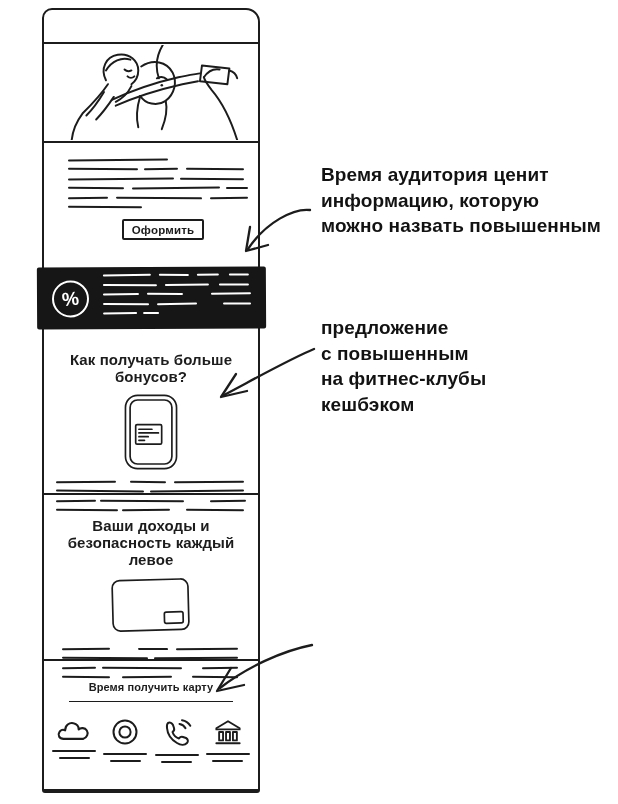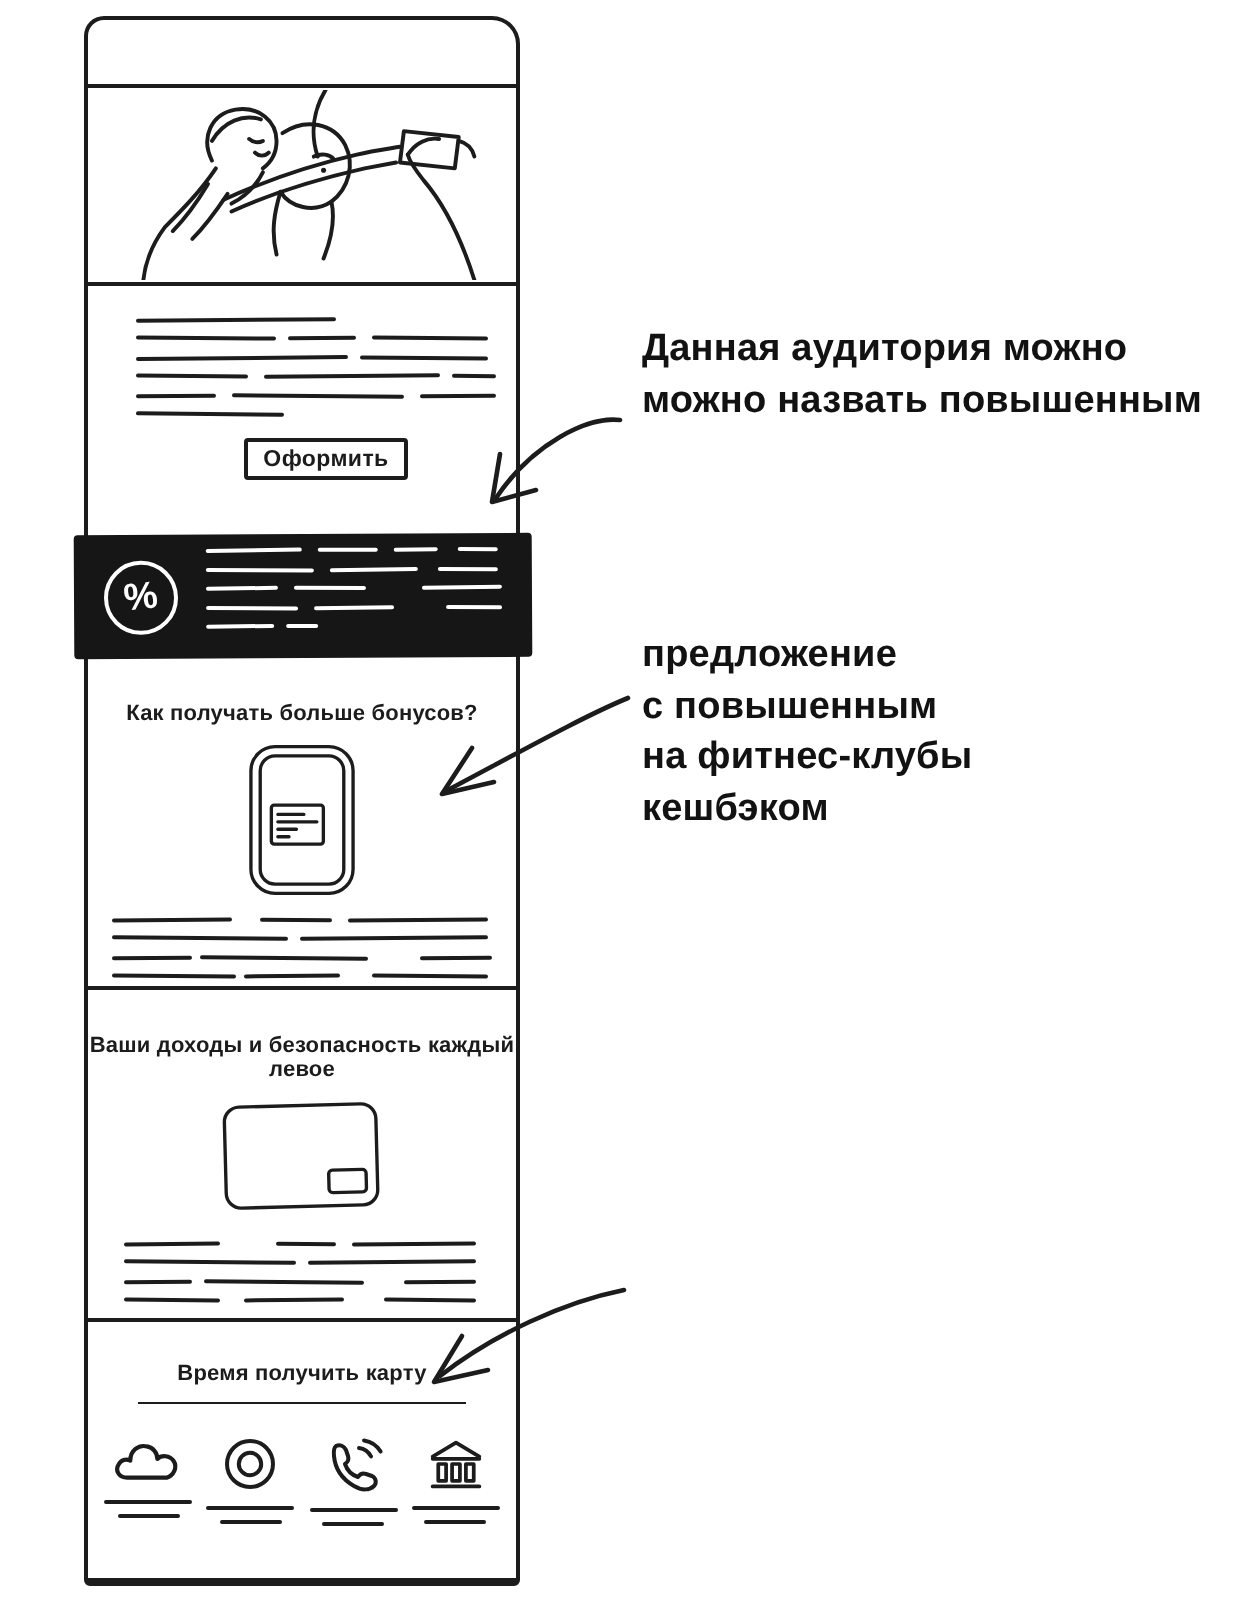--- a/index.html
+++ b/index.html
@@ -14,21 +14,21 @@
   .divider{border-bottom:2px solid #1c1c1c;}
   .s-header{height:34px;}
   .s-hero{height:99px;display:flex;align-items:center;justify-content:center;overflow:hidden;}
   .s-intro{height:124px;padding:16px 0 0 24px;}
   .s-banner{height:62px;background:#161616;margin:0 -8px 0 -7px;display:flex;align-items:center;
     border-radius:2px;transform:rotate(-0.3deg);}
   .s-bonus{height:166px;text-align:center;}
   .s-income{height:166px;text-align:center;}
   .s-footer{flex:1 1 auto;text-align:center;}
 
-  .ink-heading{font-size:11px;font-weight:700;color:#1c1c1c;letter-spacing:0.1px;}
+  .ink-heading{font-size:15px;font-weight:700;color:#1c1c1c;letter-spacing:0.1px;}
   .bonus-h{margin-top:22px;}
   .income-h{margin-top:22px;}
   .footer-h{margin-top:20px;font-size:11px;}
   .footer-rule{width:164px;height:0;border-bottom:1.5px solid #1c1c1c;margin:8px auto 0 auto;}
 
   .cta{display:block;margin:10px auto 0 auto;width:78px;padding:3px 0 2px 0;
     background:#fff;border:2.5px solid #1c1c1c;border-radius:2px;
     font-family:"Liberation Sans",sans-serif;font-size:11.5px;font-weight:700;color:#1c1c1c;
     text-align:center;letter-spacing:0.2px;}
 
@@ -280,21 +280,22 @@
           </svg>
           <div class="u-long"></div>
           <div class="u-short"></div>
         </div>
       </div>
     </div>
 
   </div>
 
   <div class="note note-1">
-    <div>Данная аудитория можно</div>
+    <div>Время аудитория ценит</div>
+    <div>информацию, которую</div>
     <div>можно назвать повышенным</div>
   </div>
 
   <div class="note note-2">
     <div>предложение</div>
     <div>с повышенным</div>
     <div>на фитнес-клубы</div>
     <div>кешбэком</div>
   </div>
 

